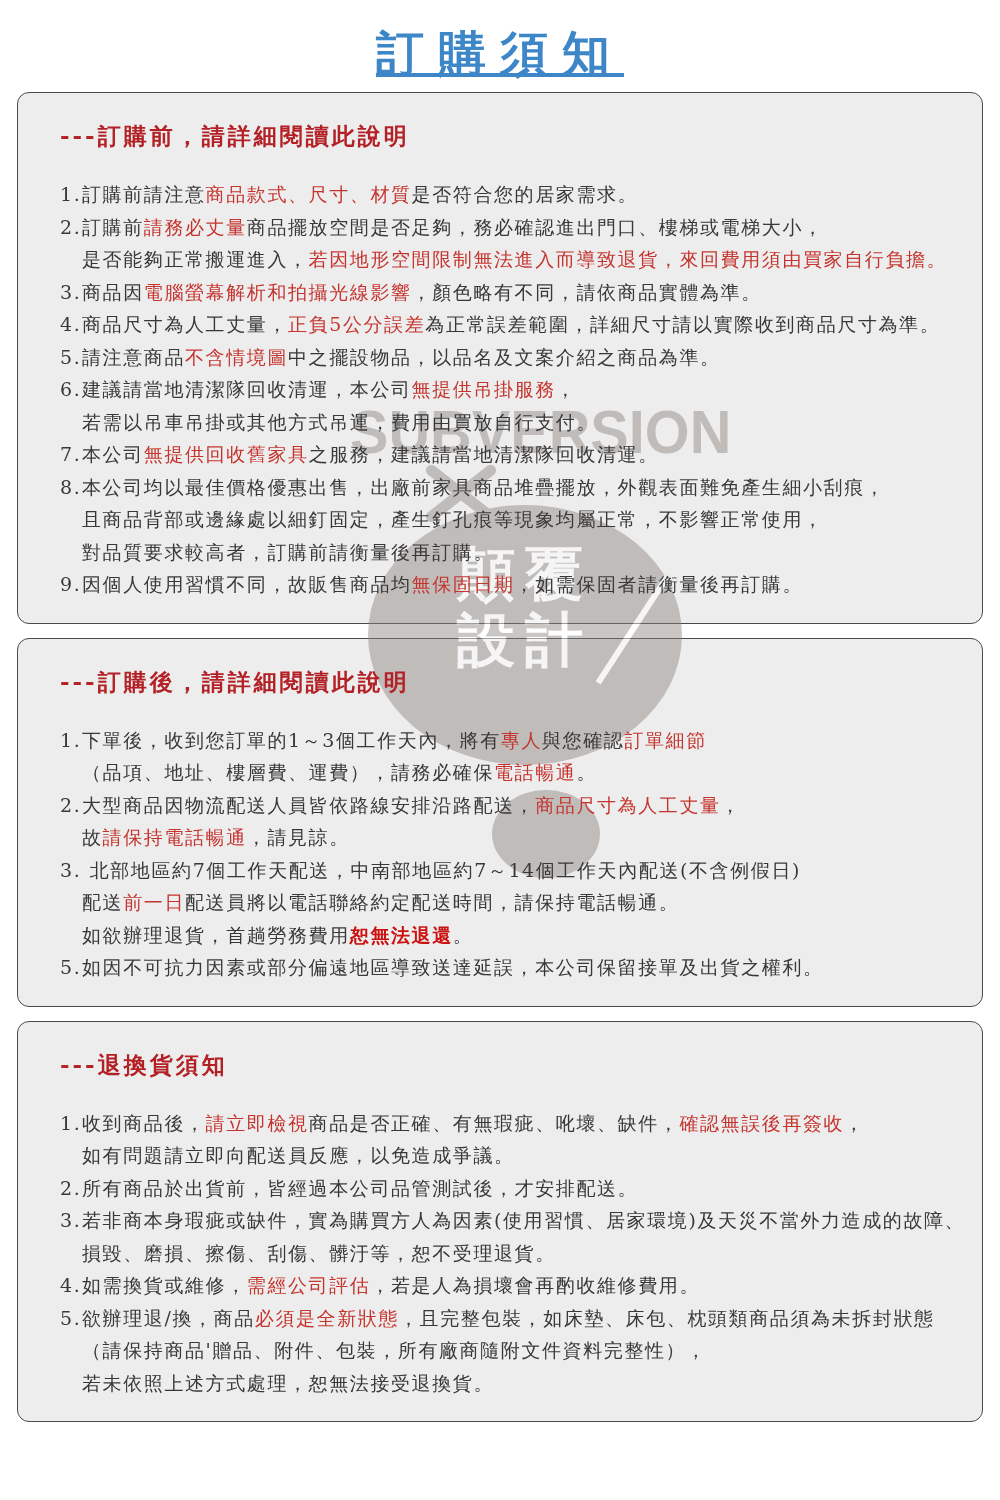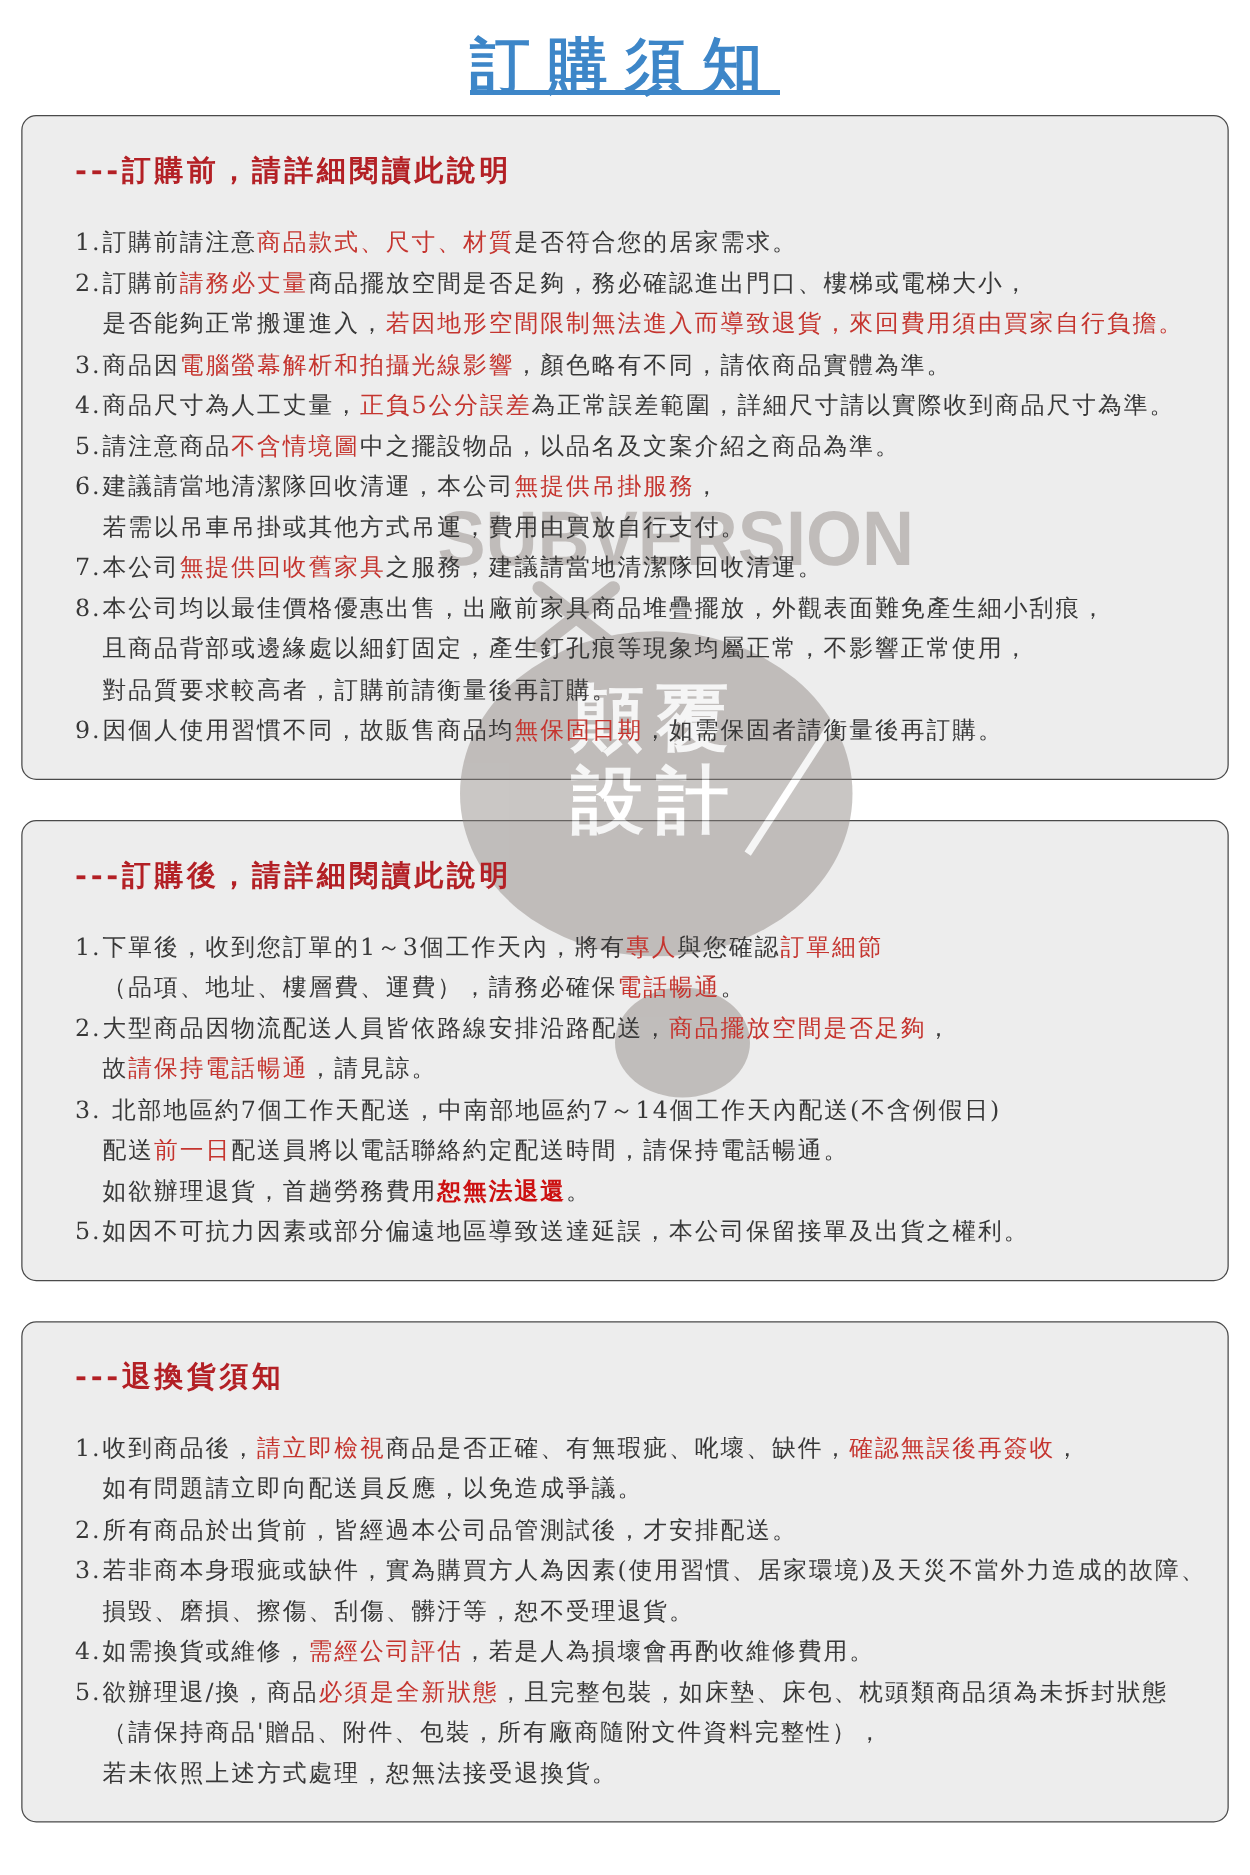--- a/index.html
+++ b/index.html
@@ -7,21 +7,21 @@
     width:1000px;height:1500px;position:relative;background:#ffffff;
     font-family:"DejaVu Serif","Liberation Serif",serif;
     overflow:hidden;
   }
   .page-title{
     margin:14px auto 0 auto;text-align:center;
     font-size:48px;font-weight:bold;color:#3d86c8;letter-spacing:14px;
     height:78px;line-height:78px;text-decoration:underline;
   }
   .box{
-    position:relative;width:902px;margin:0 auto 32px auto;
+    position:relative;width:902px;margin:0 auto 14px auto;
     border:1px solid #4a4a4a;border-radius:12px;background:#ededed;
     padding:26px 20px 22px 42px;
   }
   .box-inner{position:relative;z-index:2;}
   .section-header{
     font-size:23px;font-weight:bold;color:#b32025;letter-spacing:3px;
     margin:2px 0 26px 0;
   }
   .item{margin:0;}
   .line{
@@ -124,21 +124,21 @@
 
 <div class="box">
   <div class="box-inner">
     <h2 class="section-header">---訂購後，請詳細閱讀此說明</h2>
     <div class="items">
         <div class="item">
           <div class="line"><span class="num">1.</span><span>下單後，收到您訂單的1～3個工作天內，將有</span><span class="red">專人</span><span>與您確認</span><span class="red">訂單細節</span></div>
           <div class="line cont"><span>（品項、地址、樓層費、運費），請務必確保</span><span class="red">電話暢通</span><span>。</span></div>
         </div>
         <div class="item">
-          <div class="line"><span class="num">2.</span><span>大型商品因物流配送人員皆依路線安排沿路配送，</span><span class="red">商品擺放空間是否足夠</span><span>，</span></div>
+          <div class="line"><span class="num">2.</span><span>大型商品因物流配送人員皆依路線安排沿路配送，</span><span class="red">商品尺寸為人工丈量</span><span>，</span></div>
           <div class="line cont"><span>故</span><span class="red">請保持電話暢通</span><span>，請見諒。</span></div>
         </div>
         <div class="item">
           <div class="line"><span class="num">3.</span><span> 北部地區約7個工作天配送，中南部地區約7～14個工作天內配送(不含例假日)</span></div>
           <div class="line cont"><span>配送</span><span class="red">前一日</span><span>配送員將以電話聯絡約定配送時間，請保持電話暢通。</span></div>
         </div>
         <div class="item">
           <div class="line cont"><span>如欲辦理退貨，首趟勞務費用</span><span class="redbold">恕無法退還</span><span>。</span></div>
         </div>
         <div class="item">

